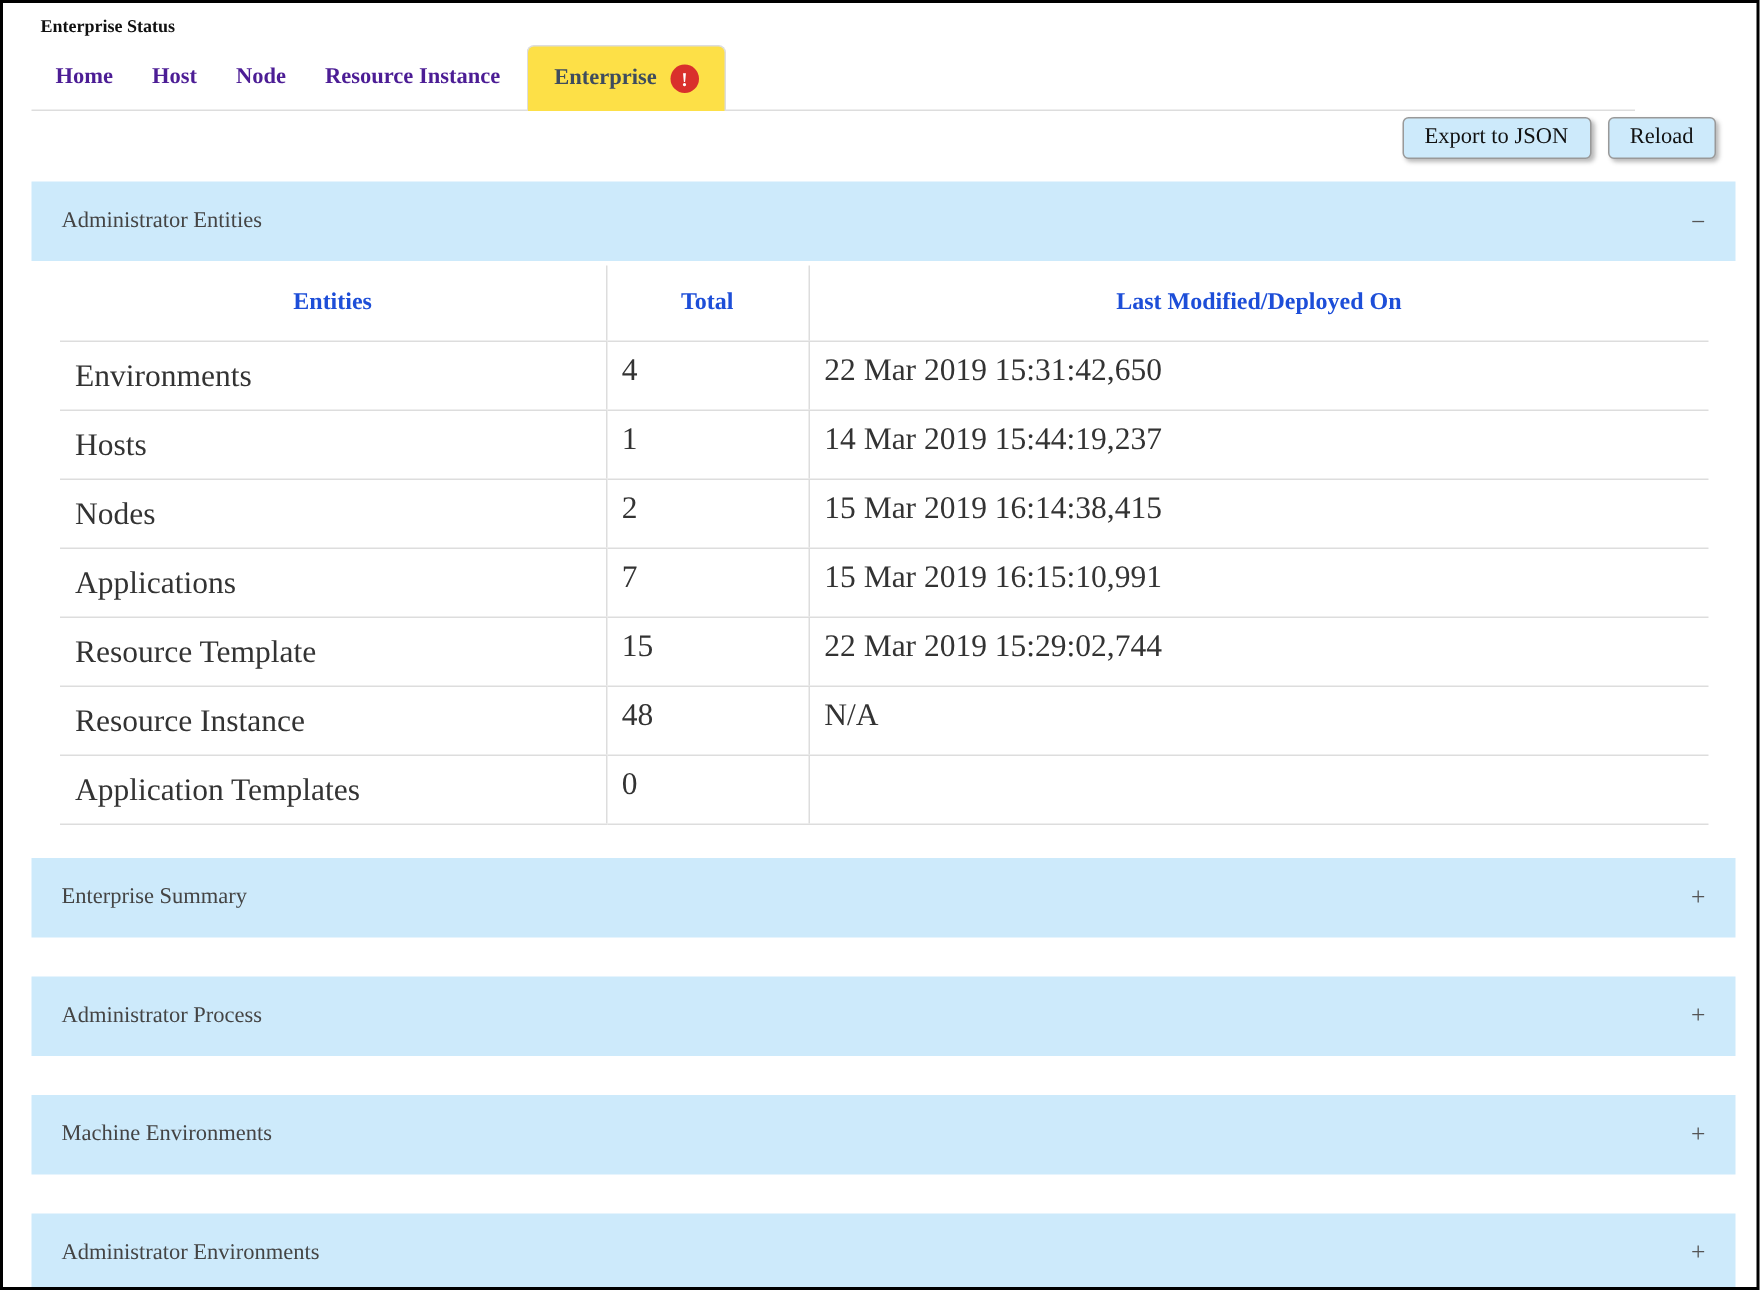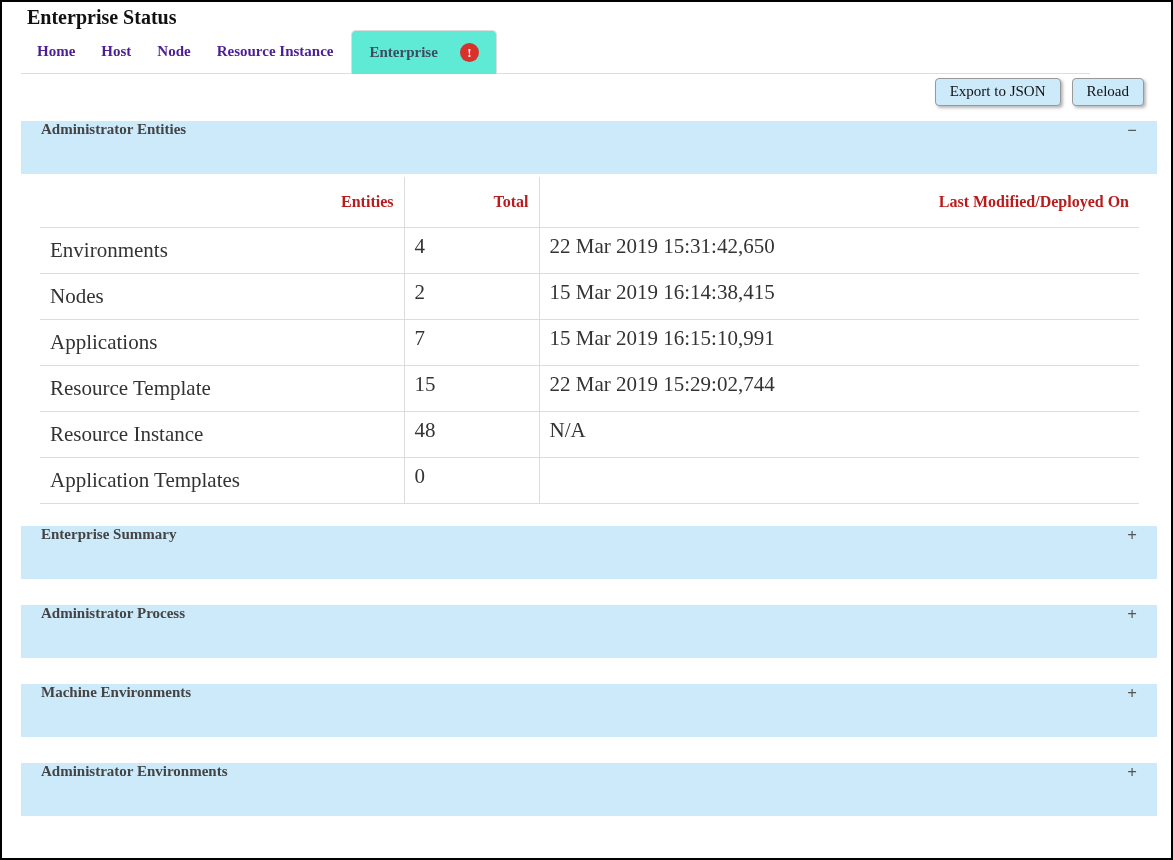--- a/index.html
+++ b/index.html
@@ -8,21 +8,21 @@
     width: 1173px; height: 860px;
     border: 2px solid #000;
     background: #fff;
     overflow: hidden;
     font-family: "Liberation Serif", "DejaVu Serif", serif;
   }
 
   
   .page-title {
     margin: 3px 0 0 25px;
-    font-size: 20px;
+    font-size: 12px;
     font-weight: bold;
     color: #111;
     line-height: 24px;
   }
 
   
   .tabbar {
     position: relative;
     height: 44px;
     margin: 1px 14px 0 19px;
@@ -42,22 +42,22 @@
     color: #4c1d95;
     cursor: pointer;
     white-space: nowrap;
   }
   .tab:first-child { margin-left: 3px; }
   .tab.active {
     margin-left: 5px;
     padding: 0 17px;
     display: flex;
     align-items: center;
-    gap: 22px;
-    background: #5eead4;
+    gap: 9px;
+    background: #fde047;
     border: 1px solid #ddd;
     border-bottom: none;
     border-radius: 5px 5px 0 0;
     color: #3e4c5e;
     position: relative;
     z-index: 1;
   }
   .badge {
     display: inline-block;
     width: 19px; height: 19px;
@@ -90,44 +90,43 @@
   }
 
   
   .accordion { margin: 0 14px 26px 19px; }
   .accordion.first { margin-top: 13px; margin-bottom: 22px; }
   .accordion.last { margin-bottom: 0; }
   .acc-header {
     height: 53px;
     background: #cdeafb;
     display: flex;
-    align-items: flex-start;
+    align-items: center;
     justify-content: space-between;
     padding: 0 20px;
     font-size: 15px;
     color: #444;
     cursor: pointer;
-    font-weight: bold;
   }
   .acc-header .toggle { color: #555; font-size: 17px; }
 
   
   .acc-body { padding: 3px 18px 0 19px; }
   table.entities {
     width: 100%;
     border-collapse: collapse;
     table-layout: fixed;
   }
   col.c-entity { width: 364px; }
   col.c-total  { width: 135px; }
   table.entities th {
-    text-align: right;
+    text-align: center;
     font-size: 16px;
     font-weight: bold;
-    color: #b91c1c;
+    color: #1d4ed8;
     height: 50px;
     padding: 8px 10px;
     vertical-align: middle;
     border-bottom: 1px solid #ddd;
   }
   table.entities td {
     font-size: 21px;
     color: #333;
     height: 46px;
     padding: 6px 10px;
@@ -178,20 +177,25 @@
           <th class="col-date">Last Modified/Deployed On</th>
         </tr>
       </thead>
       <tbody>
         <tr>
           <td class="cell-entity">Environments</td>
           <td class="cell-total">4</td>
           <td class="cell-date">22 Mar 2019 15:31:42,650</td>
         </tr>
         <tr>
+          <td class="cell-entity">Hosts</td>
+          <td class="cell-total">1</td>
+          <td class="cell-date">14 Mar 2019 15:44:19,237</td>
+        </tr>
+        <tr>
           <td class="cell-entity">Nodes</td>
           <td class="cell-total">2</td>
           <td class="cell-date">15 Mar 2019 16:14:38,415</td>
         </tr>
         <tr>
           <td class="cell-entity">Applications</td>
           <td class="cell-total">7</td>
           <td class="cell-date">15 Mar 2019 16:15:10,991</td>
         </tr>
         <tr>

